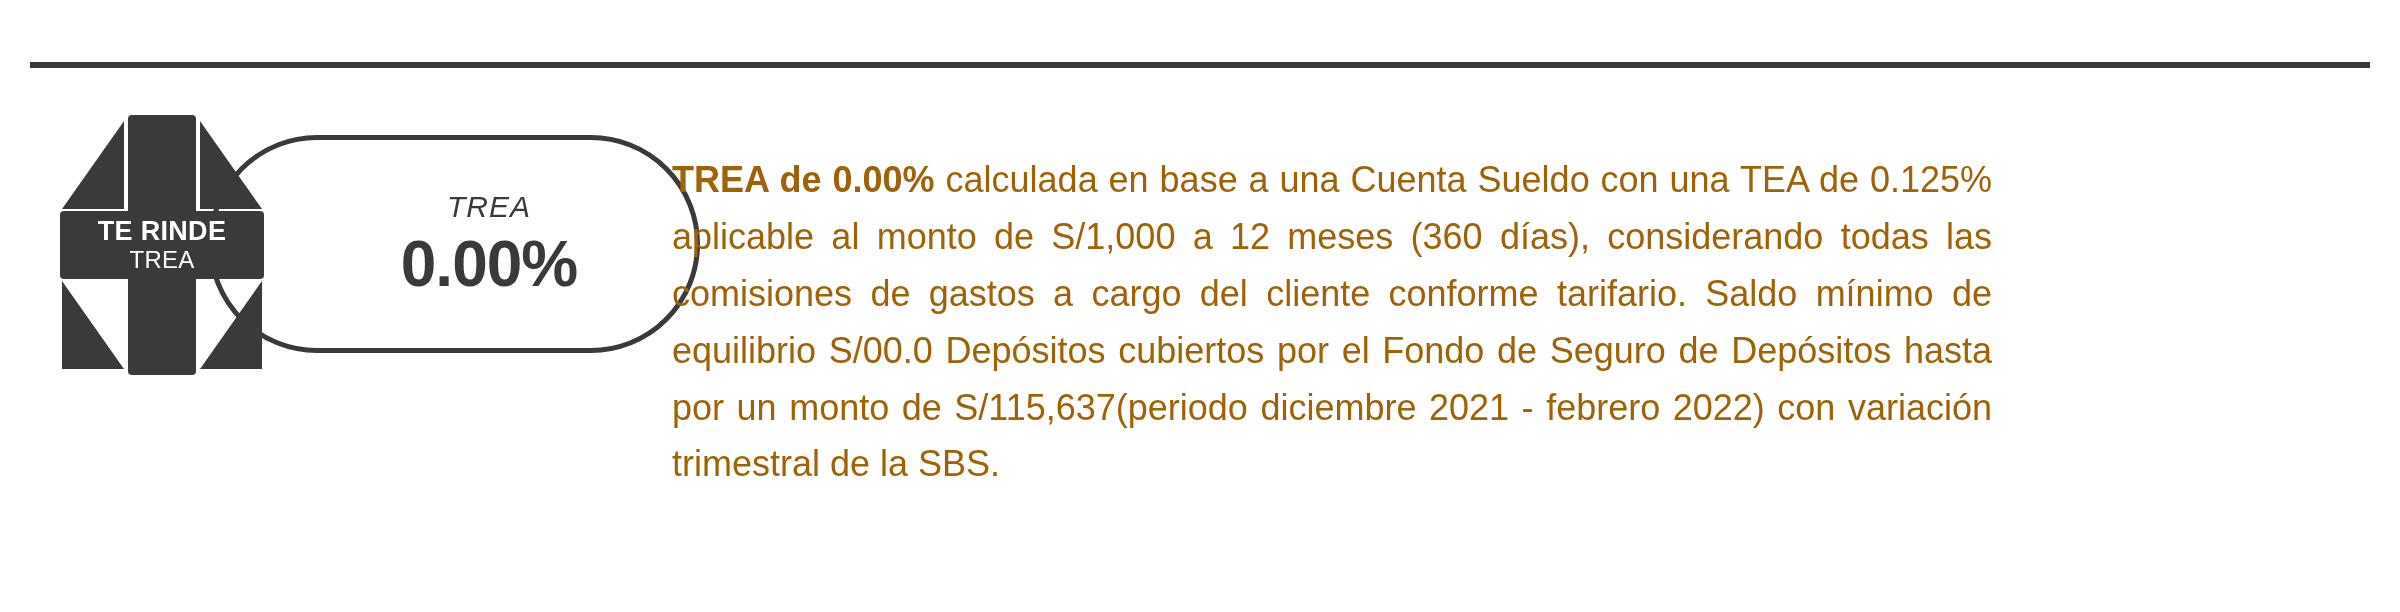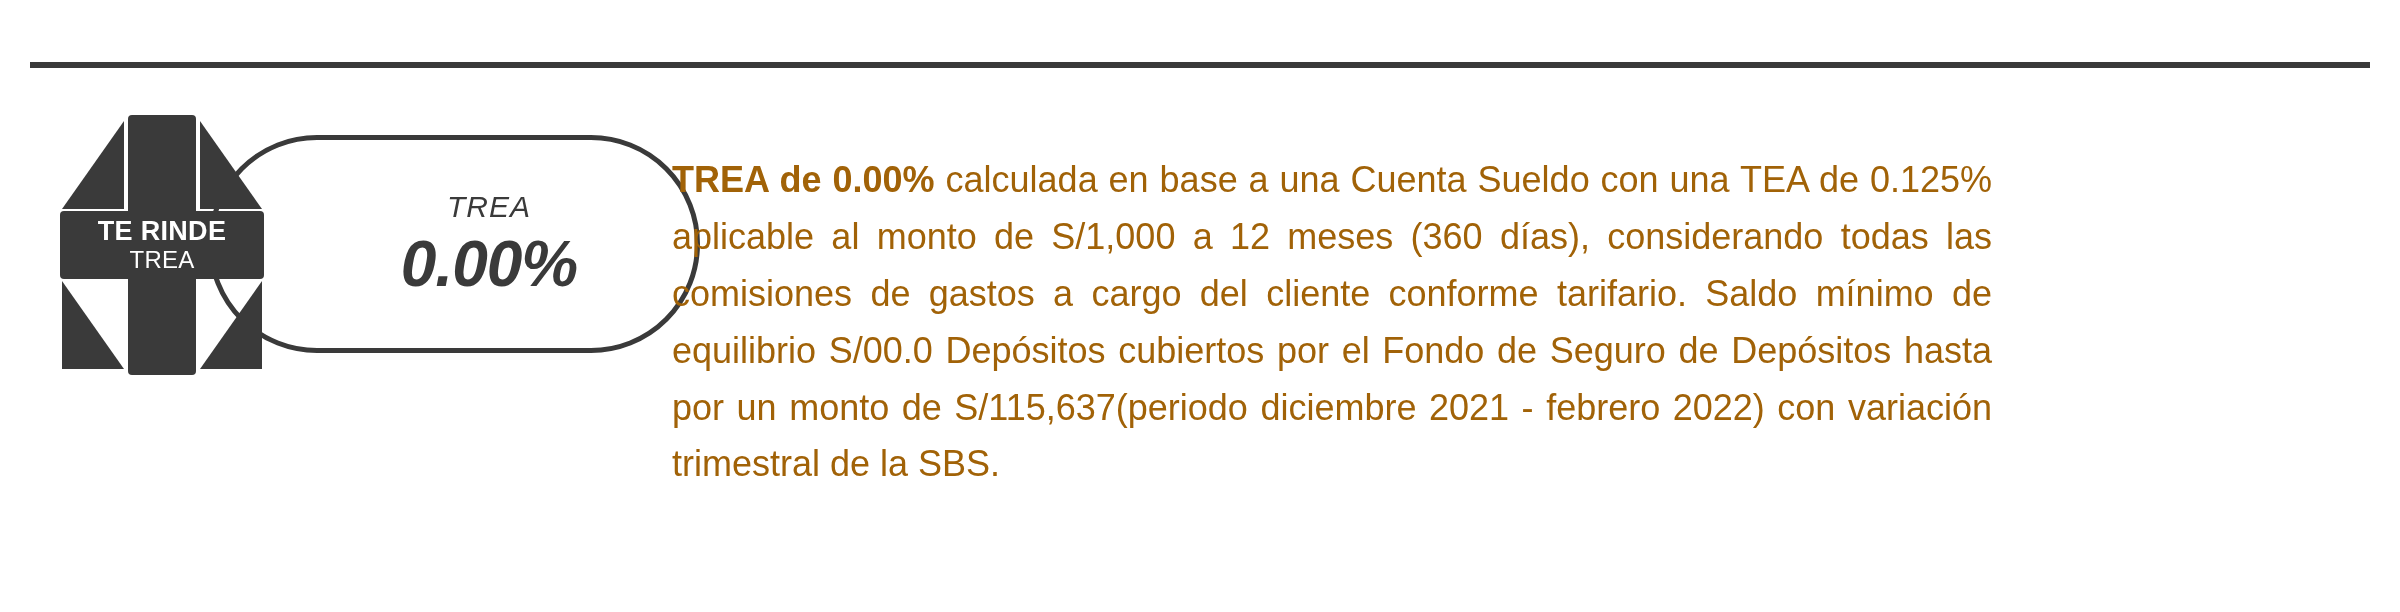--- a/index.html
+++ b/index.html
@@ -121,21 +121,20 @@
     line-height: 1;
   }
   .pill-label {
     font-style: italic;
     font-size: 30px;
     color: #3a3a3a;
     letter-spacing: 1px;
     margin-bottom: 10px;
   }
   .pill-value {
-    font-style: italic;
     font-weight: bold;
     font-size: 64px;
     color: #3a3a3a;
     letter-spacing: -1px;
   }
 
   
   .legal-text {
     position: absolute;
     left: 672px;

